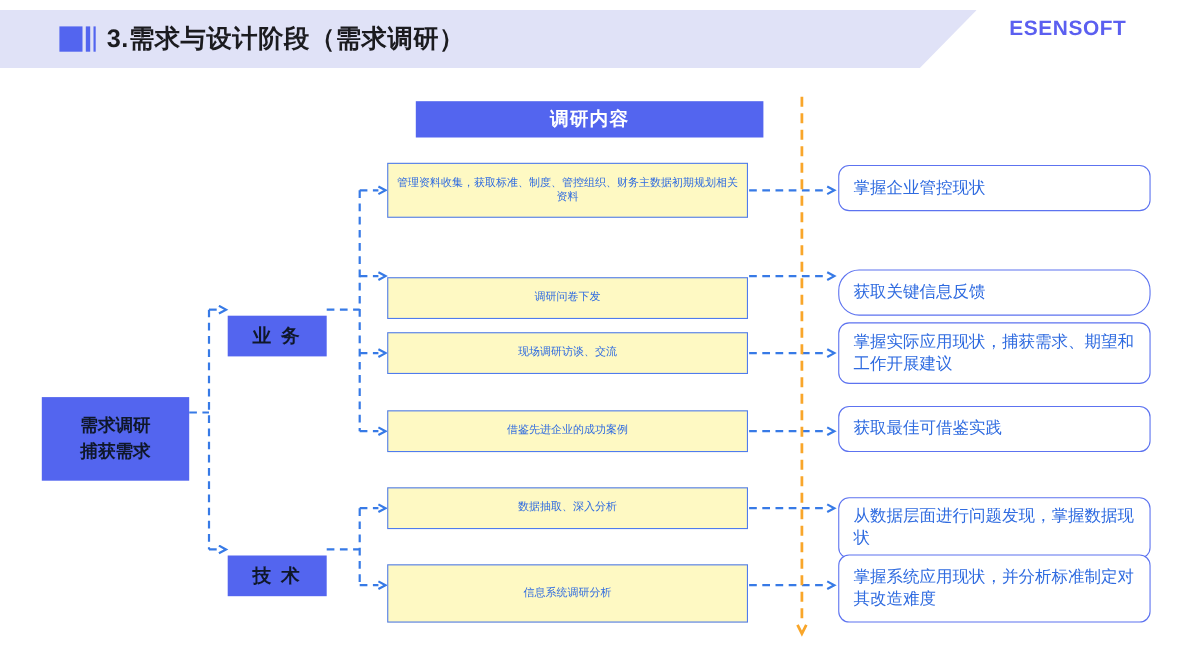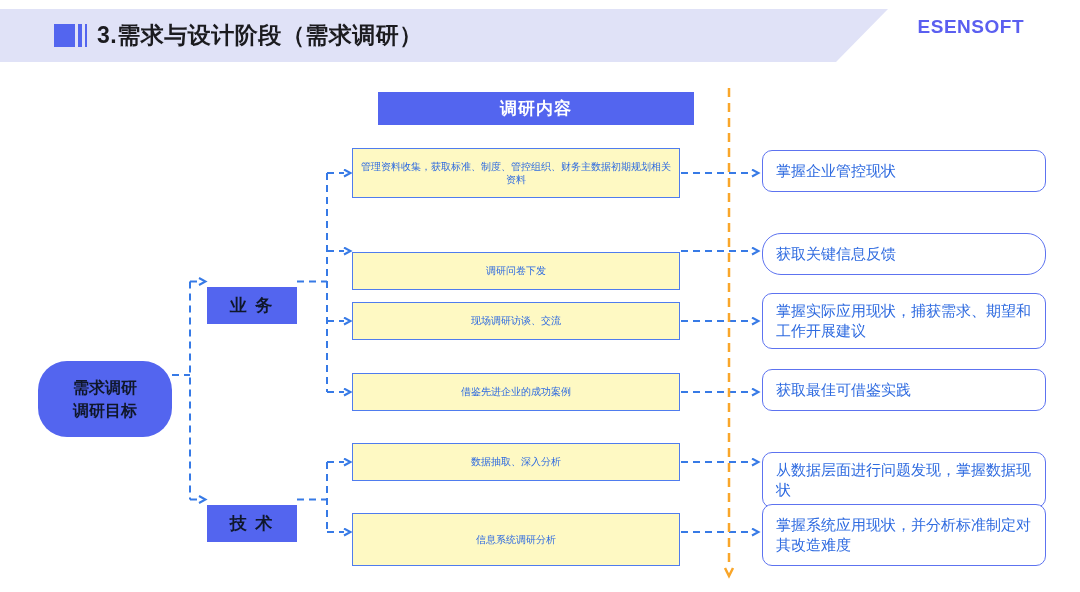--- a/index.html
+++ b/index.html
@@ -32,21 +32,21 @@
   
   .col-header{position:absolute;height:33px;background:var(--primary);color:#fff;
               display:flex;align-items:center;justify-content:center;
               font-size:17px;font-weight:bold;letter-spacing:1px;}
   .col-header.content{left:378px;top:92px;width:316px;}
   .col-header.target{left:778px;top:92px;width:248px;}
 
   
   .solid-box{position:absolute;background:var(--primary);color:#0f172a;font-weight:bold;
              display:flex;flex-direction:column;align-items:center;justify-content:center;margin-top:24px;}
-  .root-box{left:38px;top:337px;width:134px;height:76px;font-size:16px;line-height:1.45;border-radius:29px;}
+  .root-box{left:38px;top:337px;width:134px;height:76px;font-size:16px;line-height:1.45;}
   .branch-box{width:90px;height:37px;font-size:17px;letter-spacing:2px;}
   .branch-business{left:207px;top:263px;}
   .branch-tech{left:207px;top:481px;}
 
   
   .content-box{position:absolute;left:352px;width:328px;background:#fef9c3;
                border:1.5px solid var(--boxBorder);color:var(--blueText);
                display:flex;align-items:center;justify-content:center;text-align:center;
                font-size:10px;line-height:1.35;padding:2px 8px;}
   .target-box{position:absolute;left:762px;width:284px;background:#fff;
@@ -112,33 +112,33 @@
     <path class="bl" d="M681,462 H752" marker-end="url(#aBlue)"></path>
     <path class="bl" d="M681,532 H752" marker-end="url(#aBlue)"></path>
 
     <path class="yl" d="M729,88 V568" marker-end="url(#aYellow)"></path>
   </svg>
 
   <div class="col-header content">调研内容</div>
 
   <div class="solid-box root-box">
     <span>需求调研</span>
-    <span>调研目标</span>
+    <span>捕获需求</span>
   </div>
 
   <div class="solid-box branch-box branch-business">业 务</div>
   <div class="solid-box branch-box branch-tech">技 术</div>
 
   <div class="content-box" style="top:148px;height:50px;">管理资料收集，获取标准、制度、管控组织、财务主数据初期规划相关资料</div>
   <div class="content-box" style="top:232px;height:38px;margin-top:20px;">调研问卷下发</div>
   <div class="content-box" style="top:302px;height:38px;">现场调研访谈、交流</div>
   <div class="content-box" style="top:373px;height:38px;">借鉴先进企业的成功案例</div>
   <div class="content-box" style="top:443px;height:38px;">数据抽取、深入分析</div>
   <div class="content-box" style="top:513px;height:53px;">信息系统调研分析</div>
 
   <div class="target-box" style="top:150px;height:42px;">掌握企业管控现状</div>
-  <div class="target-box" style="top:233px;height:42px;border-radius:19px;">获取关键信息反馈</div>
+  <div class="target-box" style="top:245px;height:42px;border-radius:19px;">获取关键信息反馈</div>
   <div class="target-box" style="top:293px;height:56px;">掌握实际应用现状，捕获需求、期望和工作开展建议</div>
   <div class="target-box" style="top:369px;height:42px;">获取最佳可借鉴实践</div>
   <div class="target-box" style="top:452px;height:56px;">从数据层面进行问题发现，掌握数据现状</div>
   <div class="target-box" style="top:504px;height:62px;">掌握系统应用现状，并分析标准制定对其改造难度</div>
 
 </div>
 
 </body></html>

